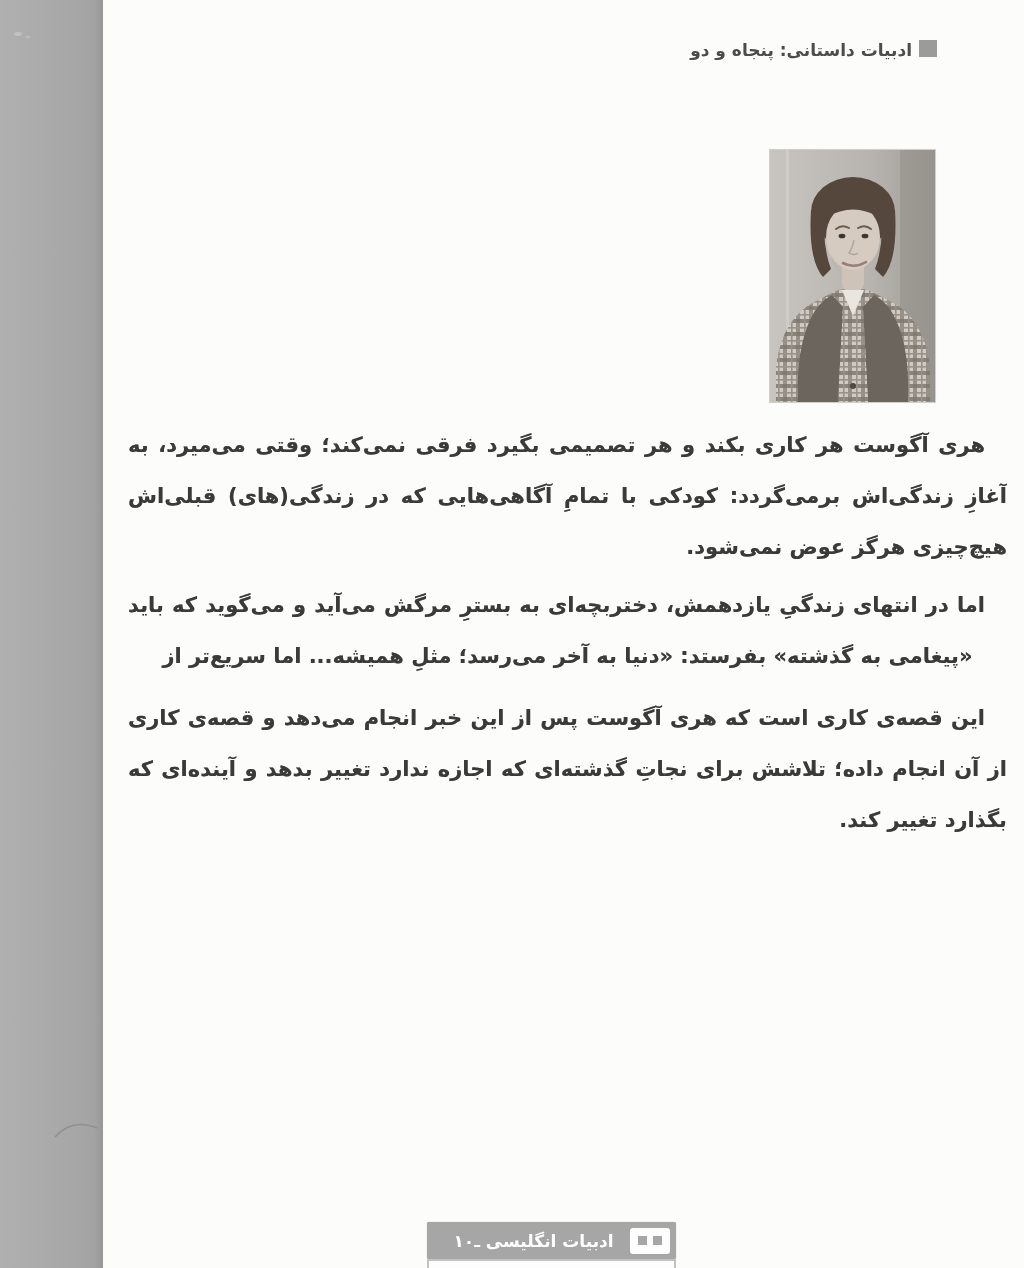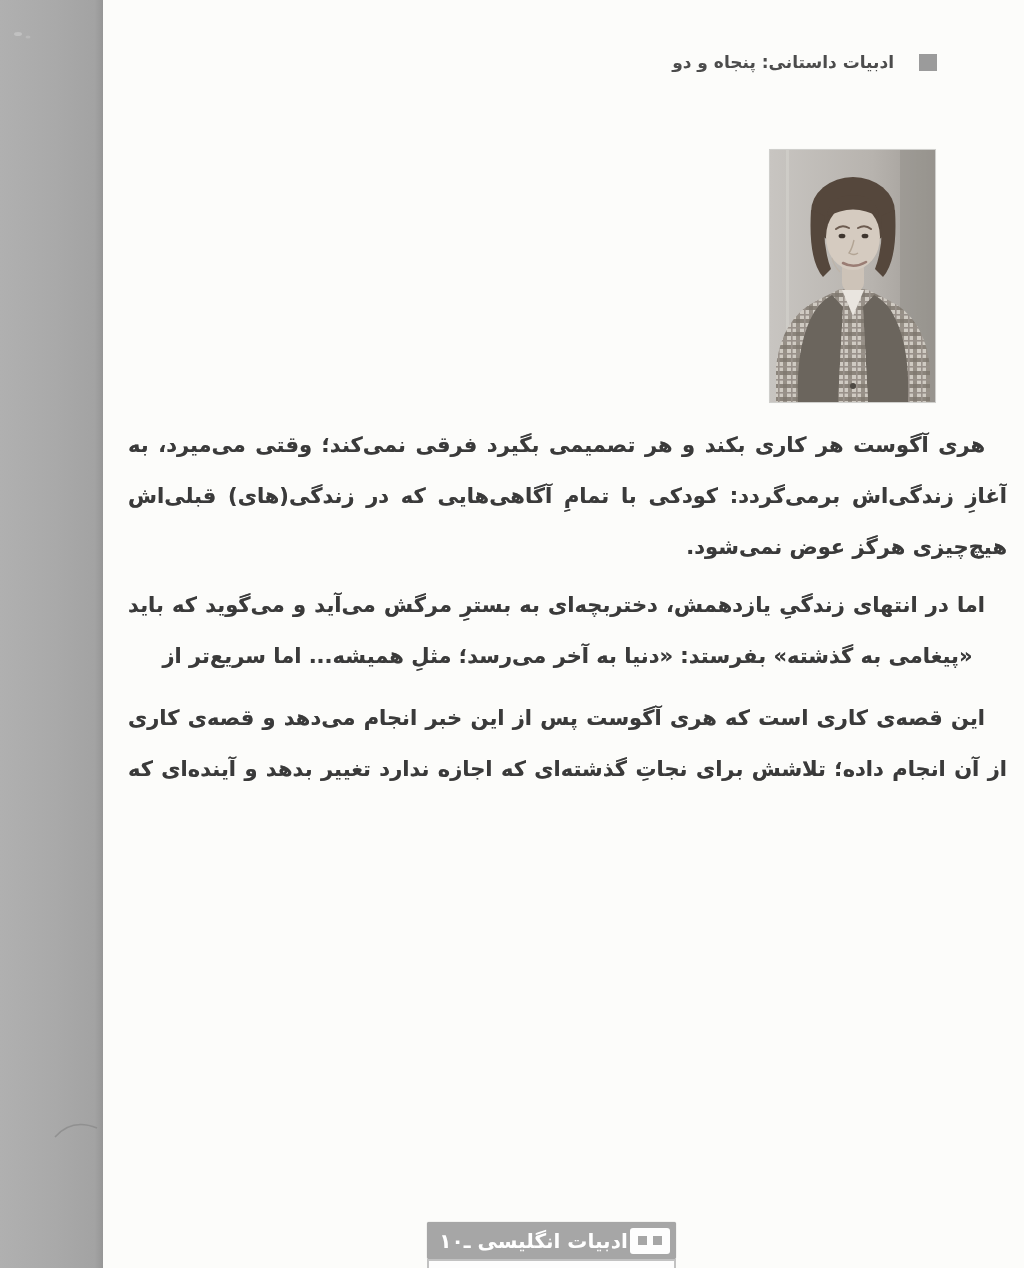--- a/index.html
+++ b/index.html
@@ -9,22 +9,22 @@
     font-family:"DejaVu Sans","Liberation Sans",sans-serif;
   }
   
   .gutter{
     position:absolute;left:0;top:0;width:103px;height:1268px;
     background:linear-gradient(90deg,#b0b0b0 0%,#a9a9a9 55%,#a3a3a3 92%,#969696 100%);
   }
   .gutter svg{position:absolute;left:0;top:0;}
   
   .header{
-    position:absolute;top:52px;right:87px;
-    display:flex;align-items:center;gap:25px;direction:rtl;
+    position:absolute;top:40px;right:87px;
+    display:flex;align-items:flex-start;gap:7px;direction:rtl;
   }
   .hdr-square{width:18px;height:17px;background:#9b9b9b;display:inline-block;}
   .hdr-text{font-size:17px;font-weight:600;color:#4c4c4c;letter-spacing:.2px;}
   
   .photo{
     position:absolute;left:770px;top:150px;width:165px;height:252px;
     outline:1px solid #cfcfcc;box-shadow:0 0 2px rgba(0,0,0,.15);
     overflow:hidden;background:#bdbab6;
   }
   
@@ -47,21 +47,21 @@
     background:#a6a6a6;border-radius:2px;
     display:flex;align-items:center;direction:rtl;
     box-shadow:0 0 1px #9a9a9a;
   }
   .footer-box{
     margin-right:6px;width:40px;height:26px;background:#fdfdfd;border-radius:3px;
     display:flex;align-items:center;justify-content:center;gap:6px;flex:0 0 auto;
   }
   .footer-box .sq{width:9px;height:9px;background:#a6a6a6;display:inline-block;}
   .footer-text{
-    flex:1;text-align:center;color:#ffffff;font-size:20px;font-weight:600;
+    flex:1;text-align:center;color:#ffffff;font-size:17px;font-weight:600;
     padding-left:10px;
   }
   .footer-under{
     position:absolute;left:427px;top:1259px;width:245px;height:9px;
     background:#fdfdfd;border:2px solid #c2c2c2;border-bottom:none;
   }
 </style>
 </head>
 <body>
 
@@ -132,20 +132,21 @@
       <div class="line">آغازِ زندگی‌اش برمی‌گردد: کودکی با تمامِ آگاهی‌هایی که در زندگی(های) قبلی‌اش داشته.</div>
       <div class="line last">هیچ‌چیزی هرگز عوض نمی‌شود.</div>
     </div>
     <div class="para p2">
       <div class="line first">اما در انتهای زندگیِ یازدهمش، دختربچه‌ای به بسترِ مرگش می‌آید و می‌گوید که باید</div>
       <div class="line last">«پیغامی به گذشته» بفرستد: «دنیا به آخر می‌رسد؛ مثلِ همیشه... اما سریع‌تر از قبل».</div>
     </div>
     <div class="para p3">
       <div class="line first">این قصه‌ی کاری است که هری آگوست پس از این خبر انجام می‌دهد و قصه‌ی کاری که پیش</div>
       <div class="line">از آن انجام داده؛ تلاشش برای نجاتِ گذشته‌ای که اجازه ندارد تغییر بدهد و آینده‌ای که نباید</div>
+      <div class="line last">بگذارد تغییر کند.</div>
     </div>
   </div>
 
   <div class="footer-banner">
     <span class="footer-box">
       <span class="sq"></span>
       <span class="sq"></span>
     </span>
     <span class="footer-text">ادبیات انگلیسی ـ۱۰</span>
   </div>

